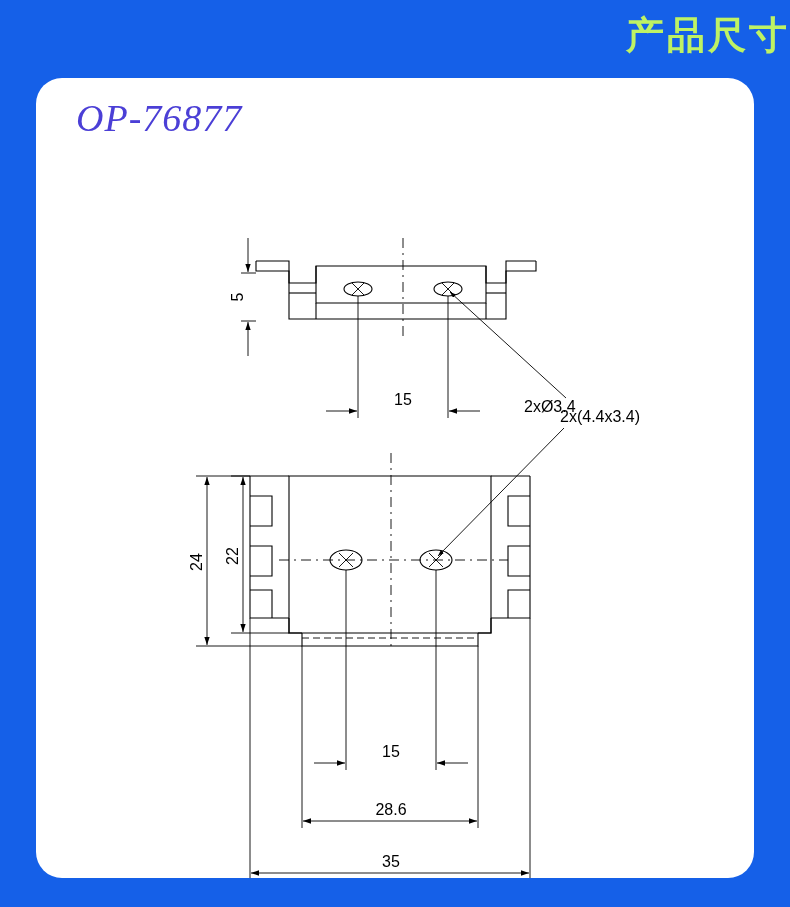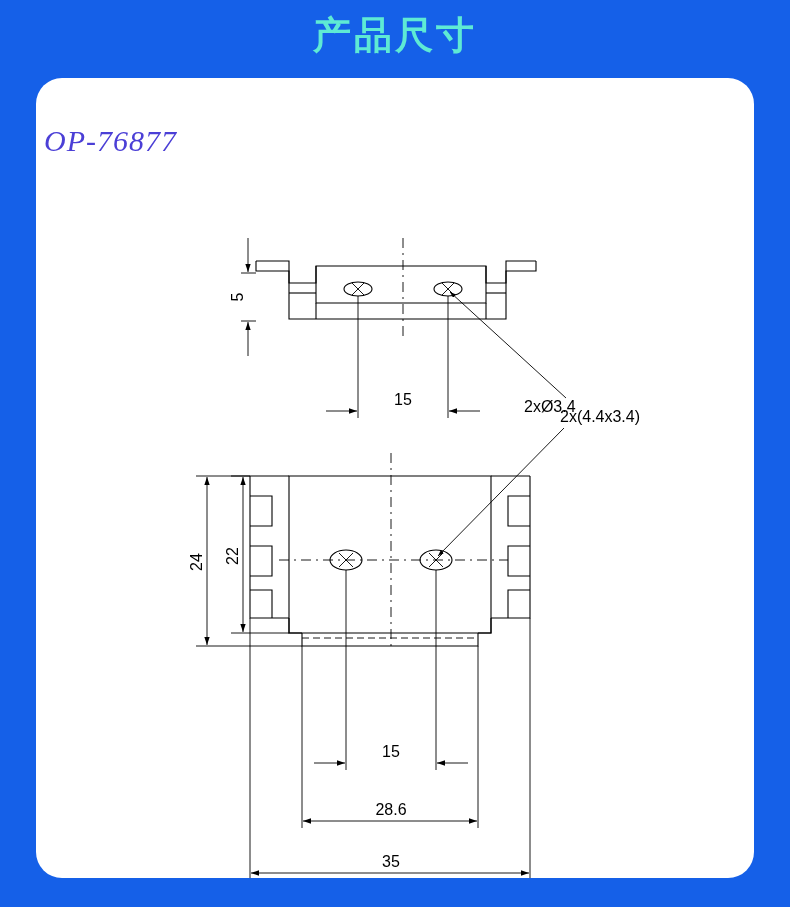--- a/index.html
+++ b/index.html
@@ -16,46 +16,45 @@
   .page {
     position: relative;
     width: 790px;
     height: 907px;
   }
   .page-title {
     position: absolute;
     top: 10px;
     left: 0;
     width: 790px;
-    text-align: center;
-    color: #5eead4;
+    text-align: right;
+    color: #bef264;
     font-size: 38px;
     font-weight: bold;
     letter-spacing: 3px;
     font-family: "DejaVu Sans", sans-serif;
   }
   .card {
     position: absolute;
     left: 36px;
     top: 78px;
     width: 718px;
     height: 800px;
     background: #ffffff;
     border-radius: 26px;
   }
   .model-label {
     position: absolute;
-    left: 8px;
+    left: 40px;
     top: 18px;
-    font-size: 30px;
+    font-size: 38px;
     font-style: italic;
     color: #4b3fd6;
     font-family: "Liberation Serif", serif;
     letter-spacing: 1px;
-    margin-top: 28px;
   }
   .drawing {
     position: absolute;
     left: 0;
     top: 0;
     width: 718px;
     height: 800px;
   }
   svg { display: block; }
   .ln { stroke: #000; stroke-width: 1.1; fill: none; }

